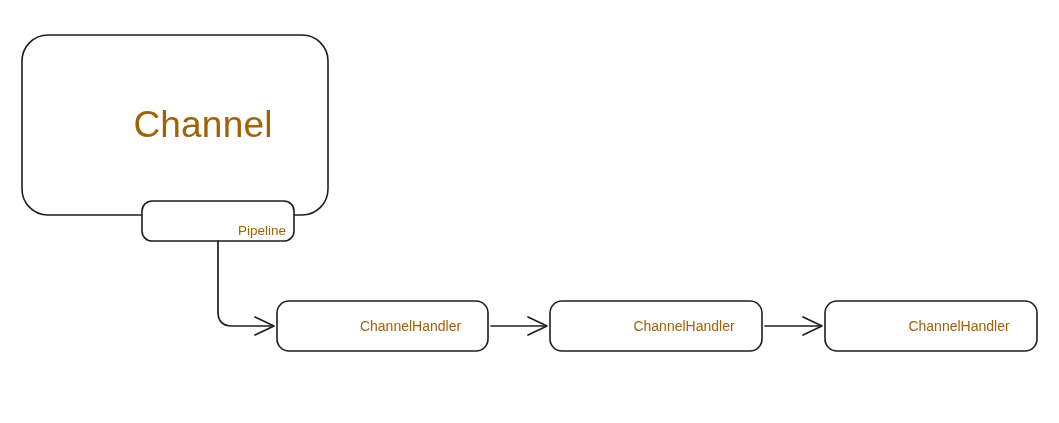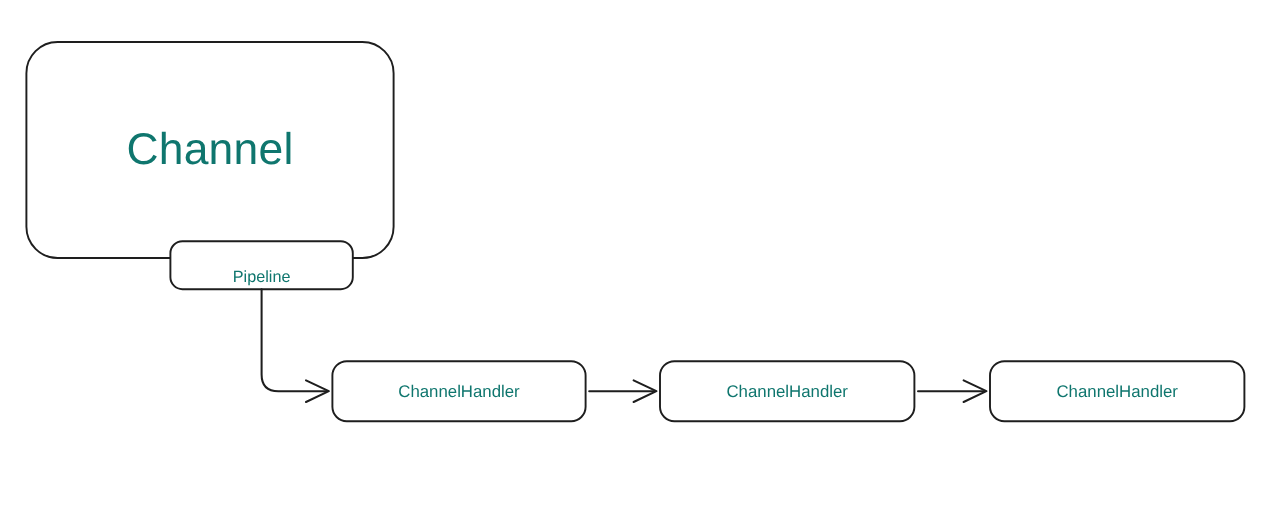--- a/index.html
+++ b/index.html
@@ -43,24 +43,25 @@
     stroke: #1e1e1e;
     stroke-width: 1.7;
     stroke-linecap: round;
     stroke-linejoin: round;
   }
   .node-label {
     position: absolute;
     display: flex;
     align-items: center;
     justify-content: center;
-    color: #0f766e;
+    color: #a16207;
     white-space: nowrap;
     text-align: center;
     pointer-events: none;
+    margin-left: 28px;
   }
   .label-channel {
     font-size: 37px;
     letter-spacing: 0.2px;
   }
   .label-pipeline {
     font-size: 13.5px;
   }
   .label-handler {
     font-size: 14px;
@@ -88,21 +89,21 @@
     <path class="edge-line" d="M 491 326 L 545 326"></path>
     <path class="arrow-head" d="M 528 317 L 547 326 L 528 335"></path>
 
     <path class="edge-line" d="M 765 326 L 820 326"></path>
     <path class="arrow-head" d="M 803 317 L 822 326 L 803 335"></path>
 
   </svg>
 
   <div class="node-label label-channel" style="left:22px; top:35px; width:306px; height:180px;">Channel</div>
 
-  <div class="node-label label-pipeline" style="left:142px; top:201px; width:152px; height:58px;">Pipeline</div>
+  <div class="node-label label-pipeline" style="left:158px; top:201px; width:152px; height:58px;">Pipeline</div>
 
   <div class="node-label label-handler" style="left:277px; top:301px; width:211px; height:50px;">ChannelHandler</div>
 
   <div class="node-label label-handler" style="left:550px; top:301px; width:212px; height:50px;">ChannelHandler</div>
 
   <div class="node-label label-handler" style="left:825px; top:301px; width:212px; height:50px;">ChannelHandler</div>
 
 </div>
 
 </body></html>

